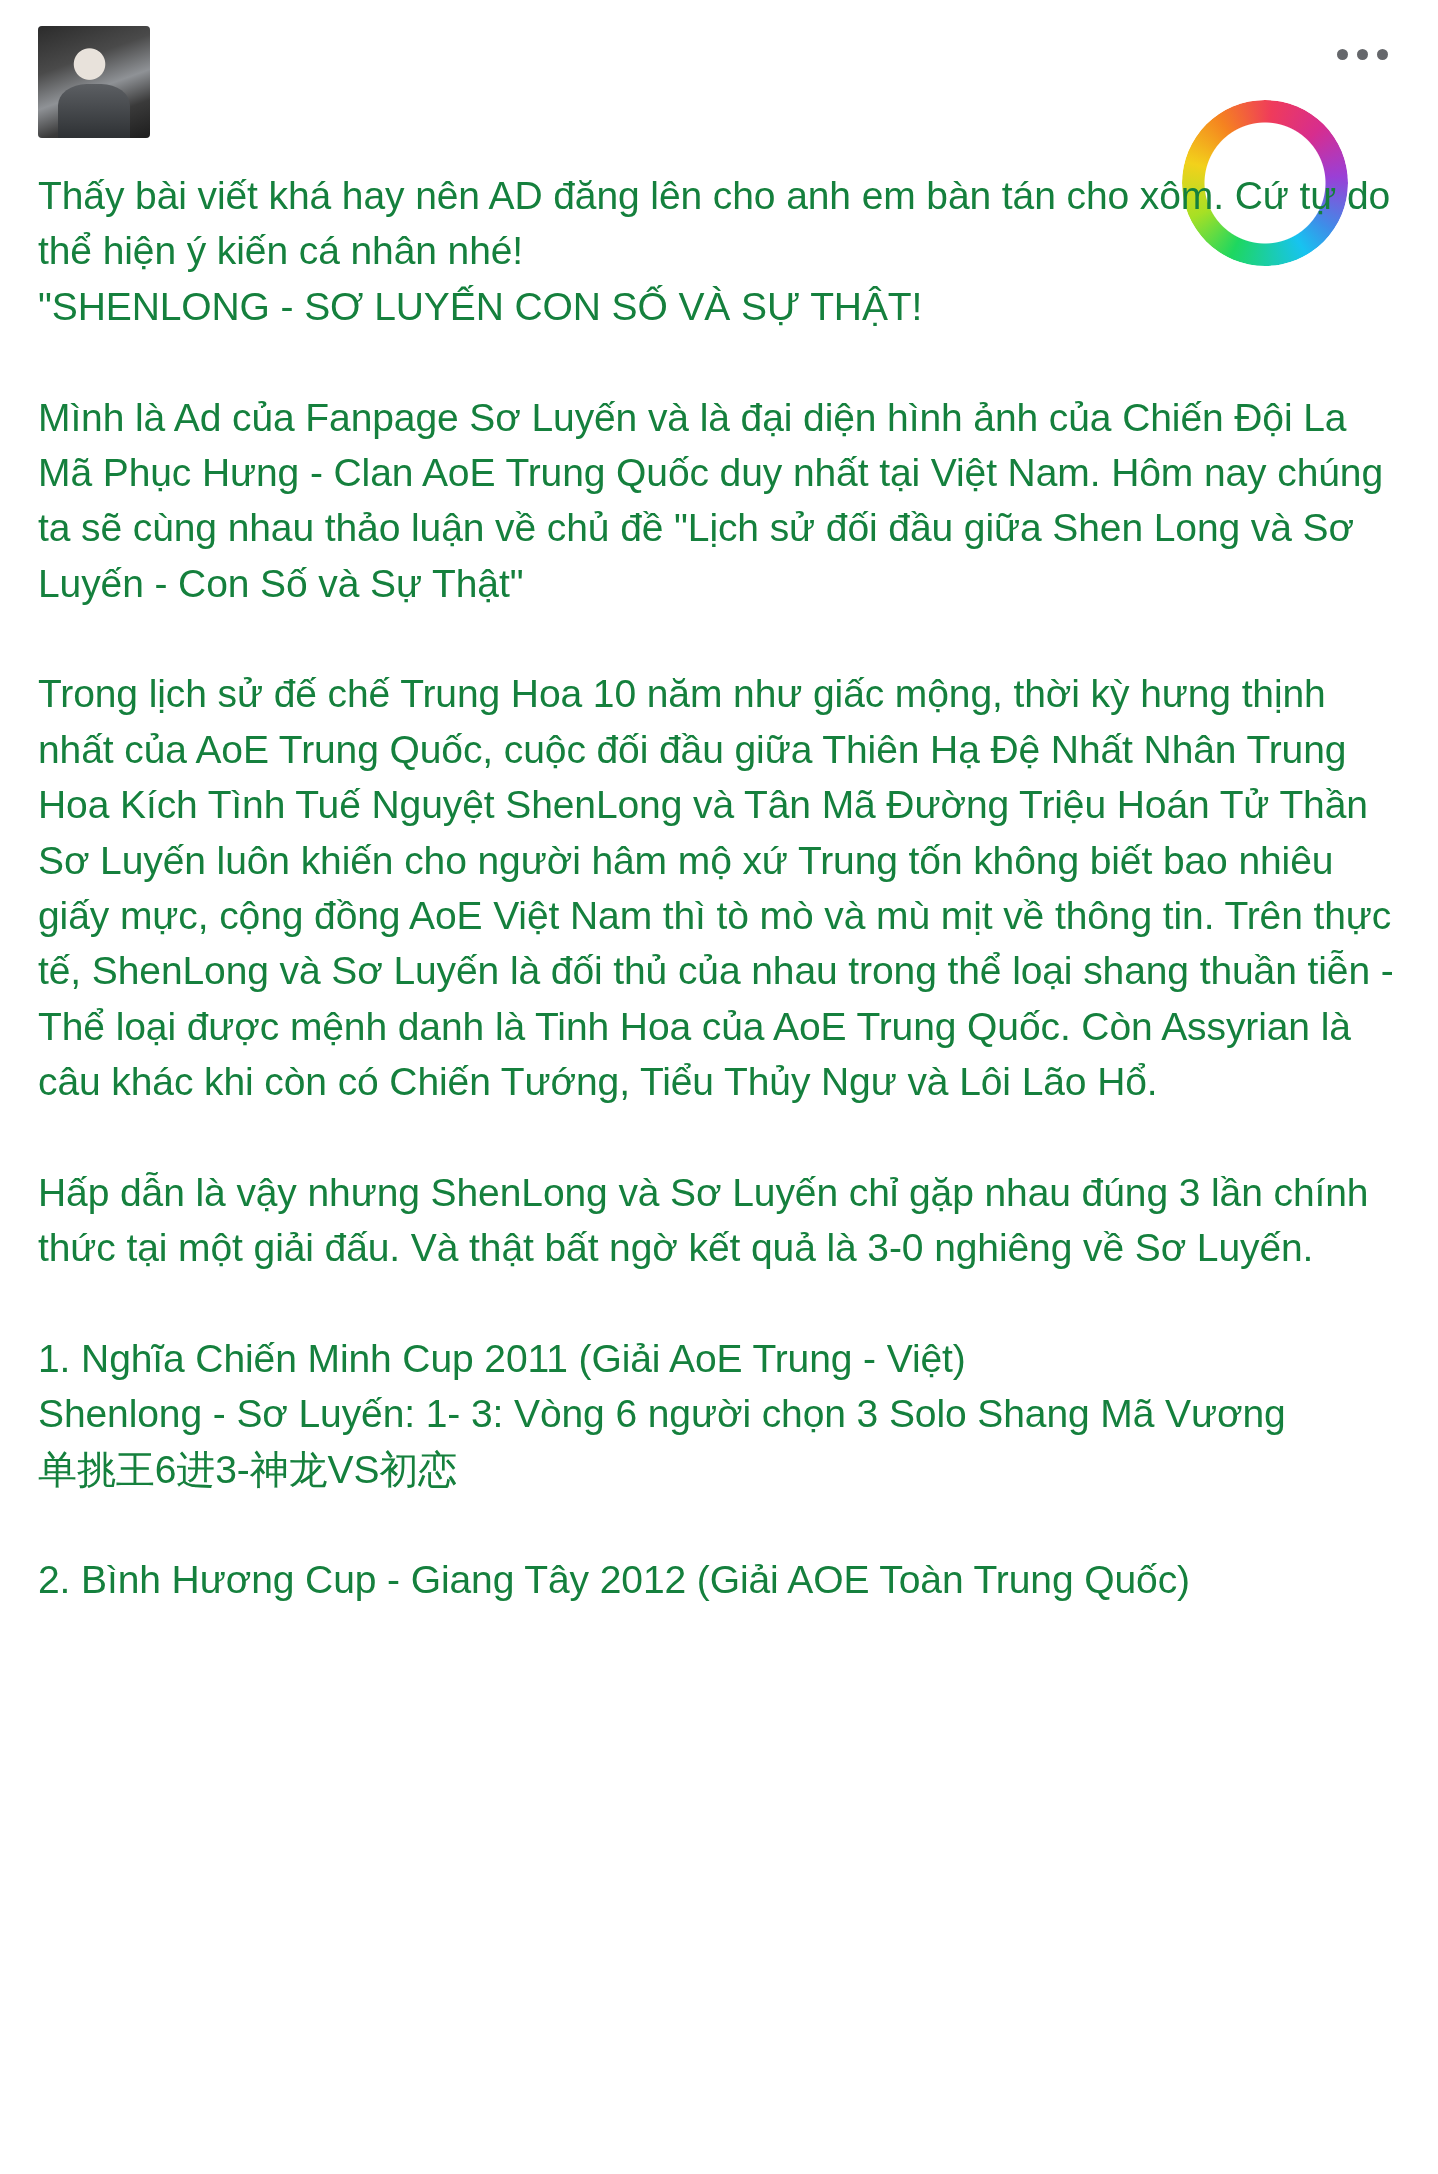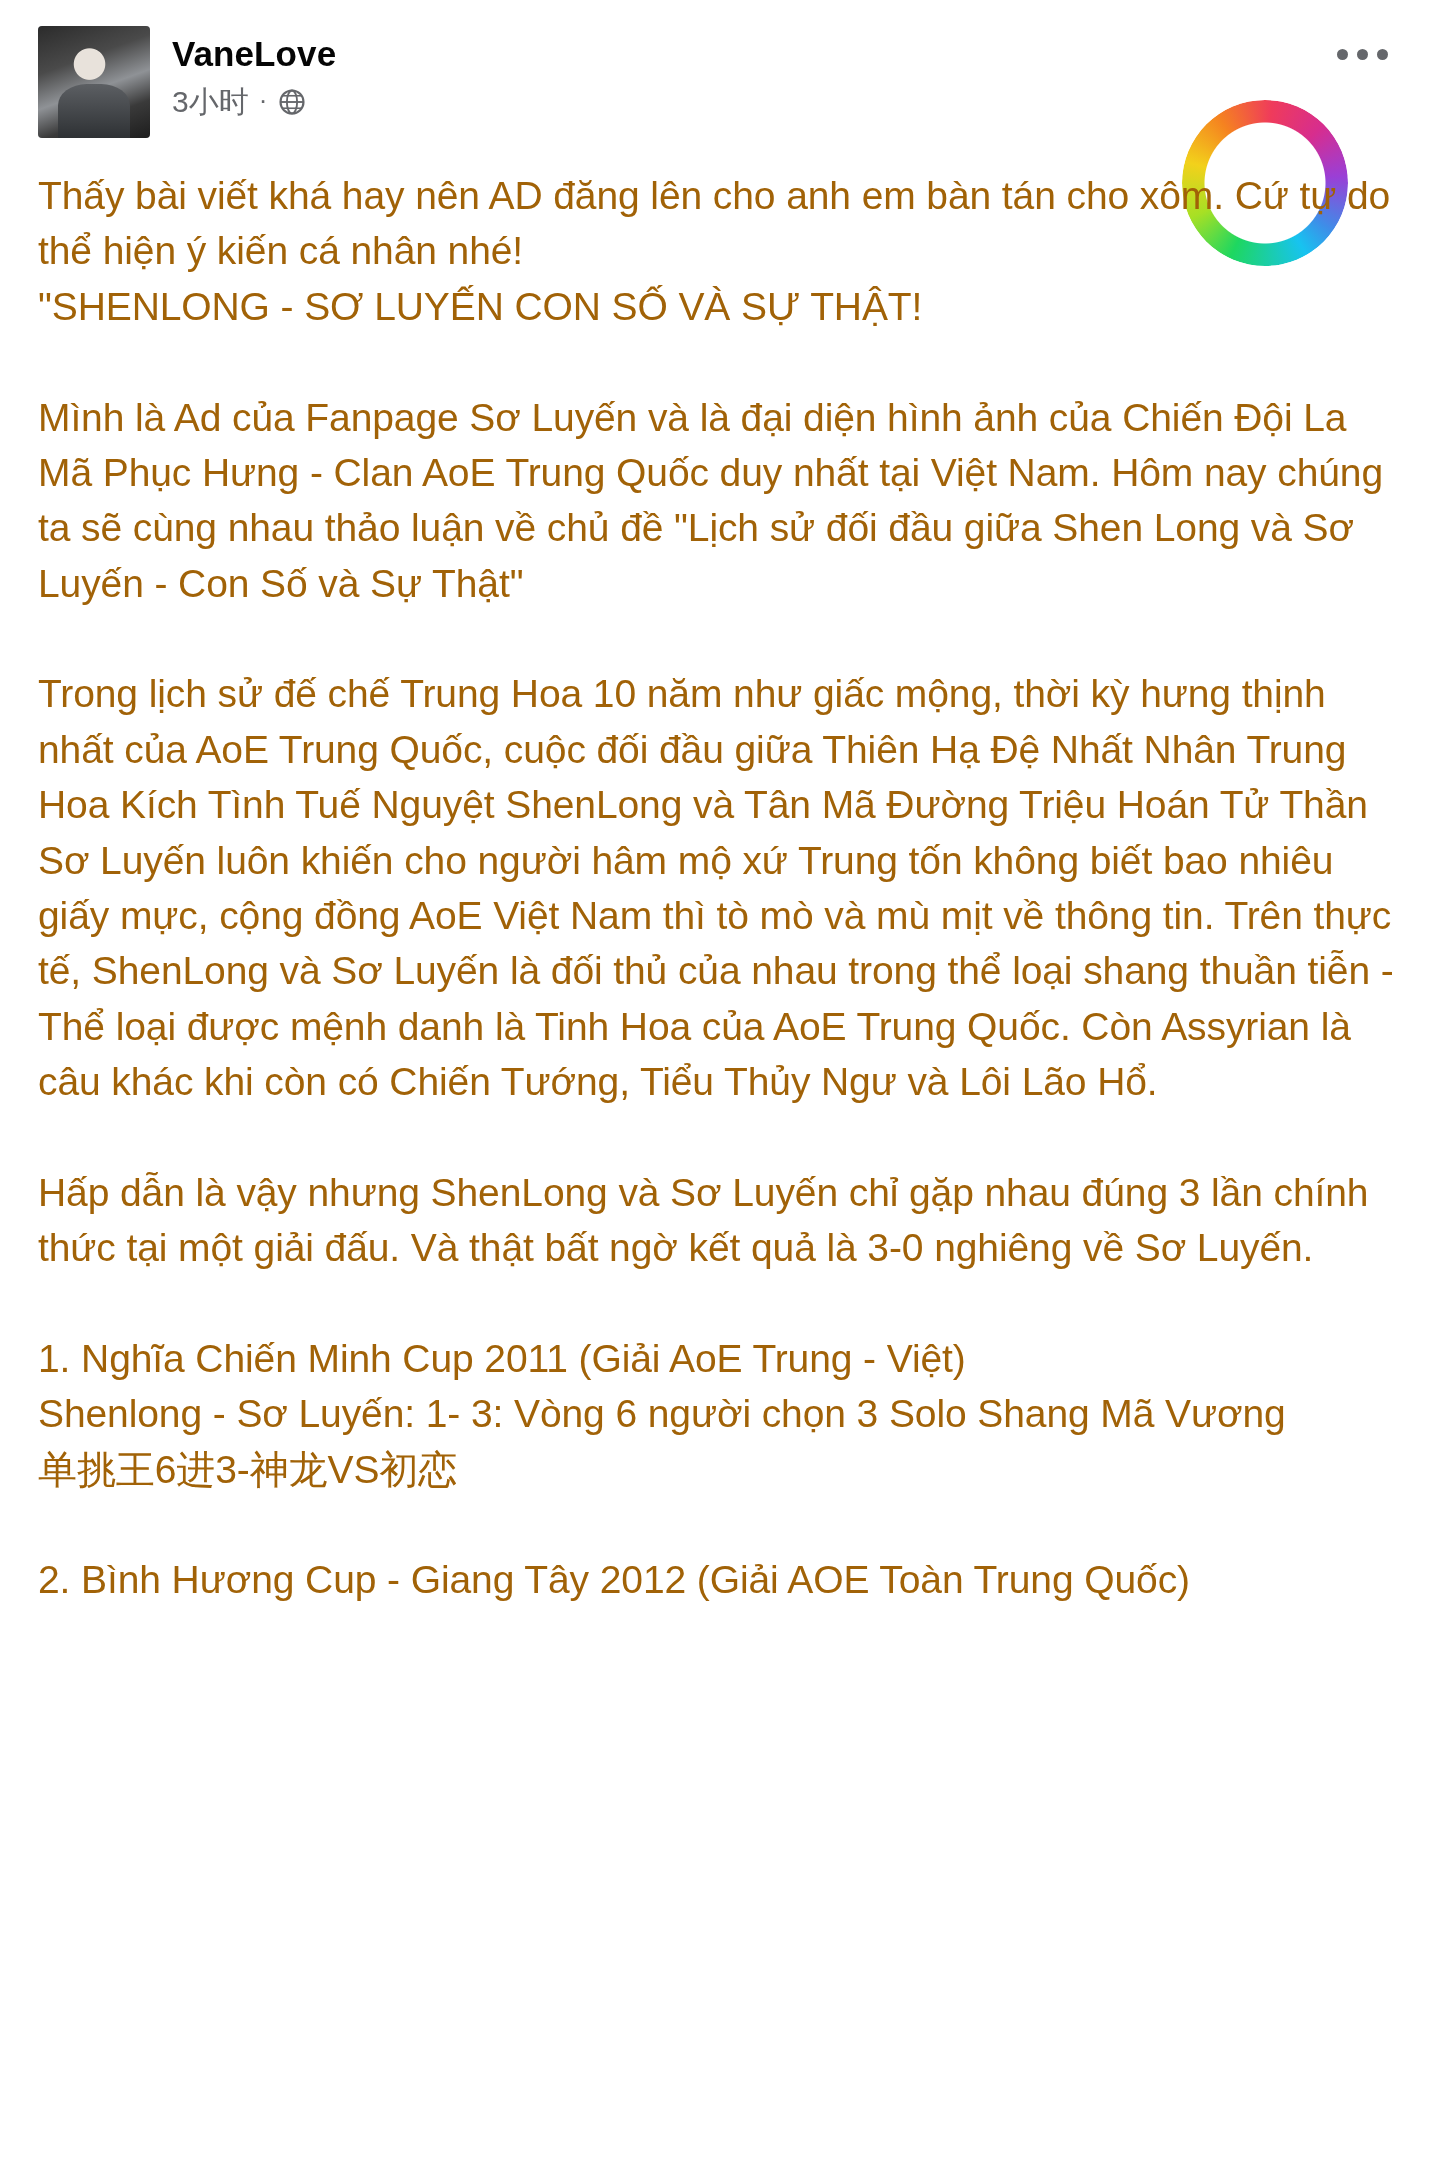--- a/index.html
+++ b/index.html
@@ -128,50 +128,34 @@
         #17c3f0 360deg);
     -webkit-mask: radial-gradient(circle, transparent 0 60px, #000 61px);
     mask: radial-gradient(circle, transparent 0 60px, #000 61px);
   }
   .post-body {
     position: relative;
     z-index: 2;
     margin-top: 30px;
     font-size: 39px;
     line-height: 1.42;
-    color: #a16207;
+    color: #15803d;
     white-space: pre-wrap;
     word-wrap: break-word;
     letter-spacing: -0.1px;
   }
 </style>
 </head>
 <body>
 
 <div class="post">
 
   <div class="post-header">
     <div class="avatar">
       <div class="photo"></div>
-    </div>
-    <div class="header-text">
-      <div class="author-name">VaneLove</div>
-      <div class="meta-row">
-        <span class="timestamp">3小时</span>
-        <span class="meta-dot">·</span>
-        <span class="globe-icon">
-          <svg width="30" height="30" viewBox="0 0 24 24" aria-hidden="true">
-            <circle cx="12" cy="12" r="9.2" fill="none" stroke="#65676b" stroke-width="1.7"></circle>
-            <ellipse cx="12" cy="12" rx="4.1" ry="9.2" fill="none" stroke="#65676b" stroke-width="1.5"></ellipse>
-            <line x1="2.8" y1="12" x2="21.2" y2="12" stroke="#65676b" stroke-width="1.5"></line>
-            <line x1="4.3" y1="7" x2="19.7" y2="7" stroke="#65676b" stroke-width="1.3"></line>
-            <line x1="4.3" y1="17" x2="19.7" y2="17" stroke="#65676b" stroke-width="1.3"></line>
-          </svg>
-        </span>
-      </div>
     </div>
   </div>
 
   <div class="more-button">
     <span></span>
     <span></span>
     <span></span>
   </div>
 
   <div class="ring-decor"></div>

